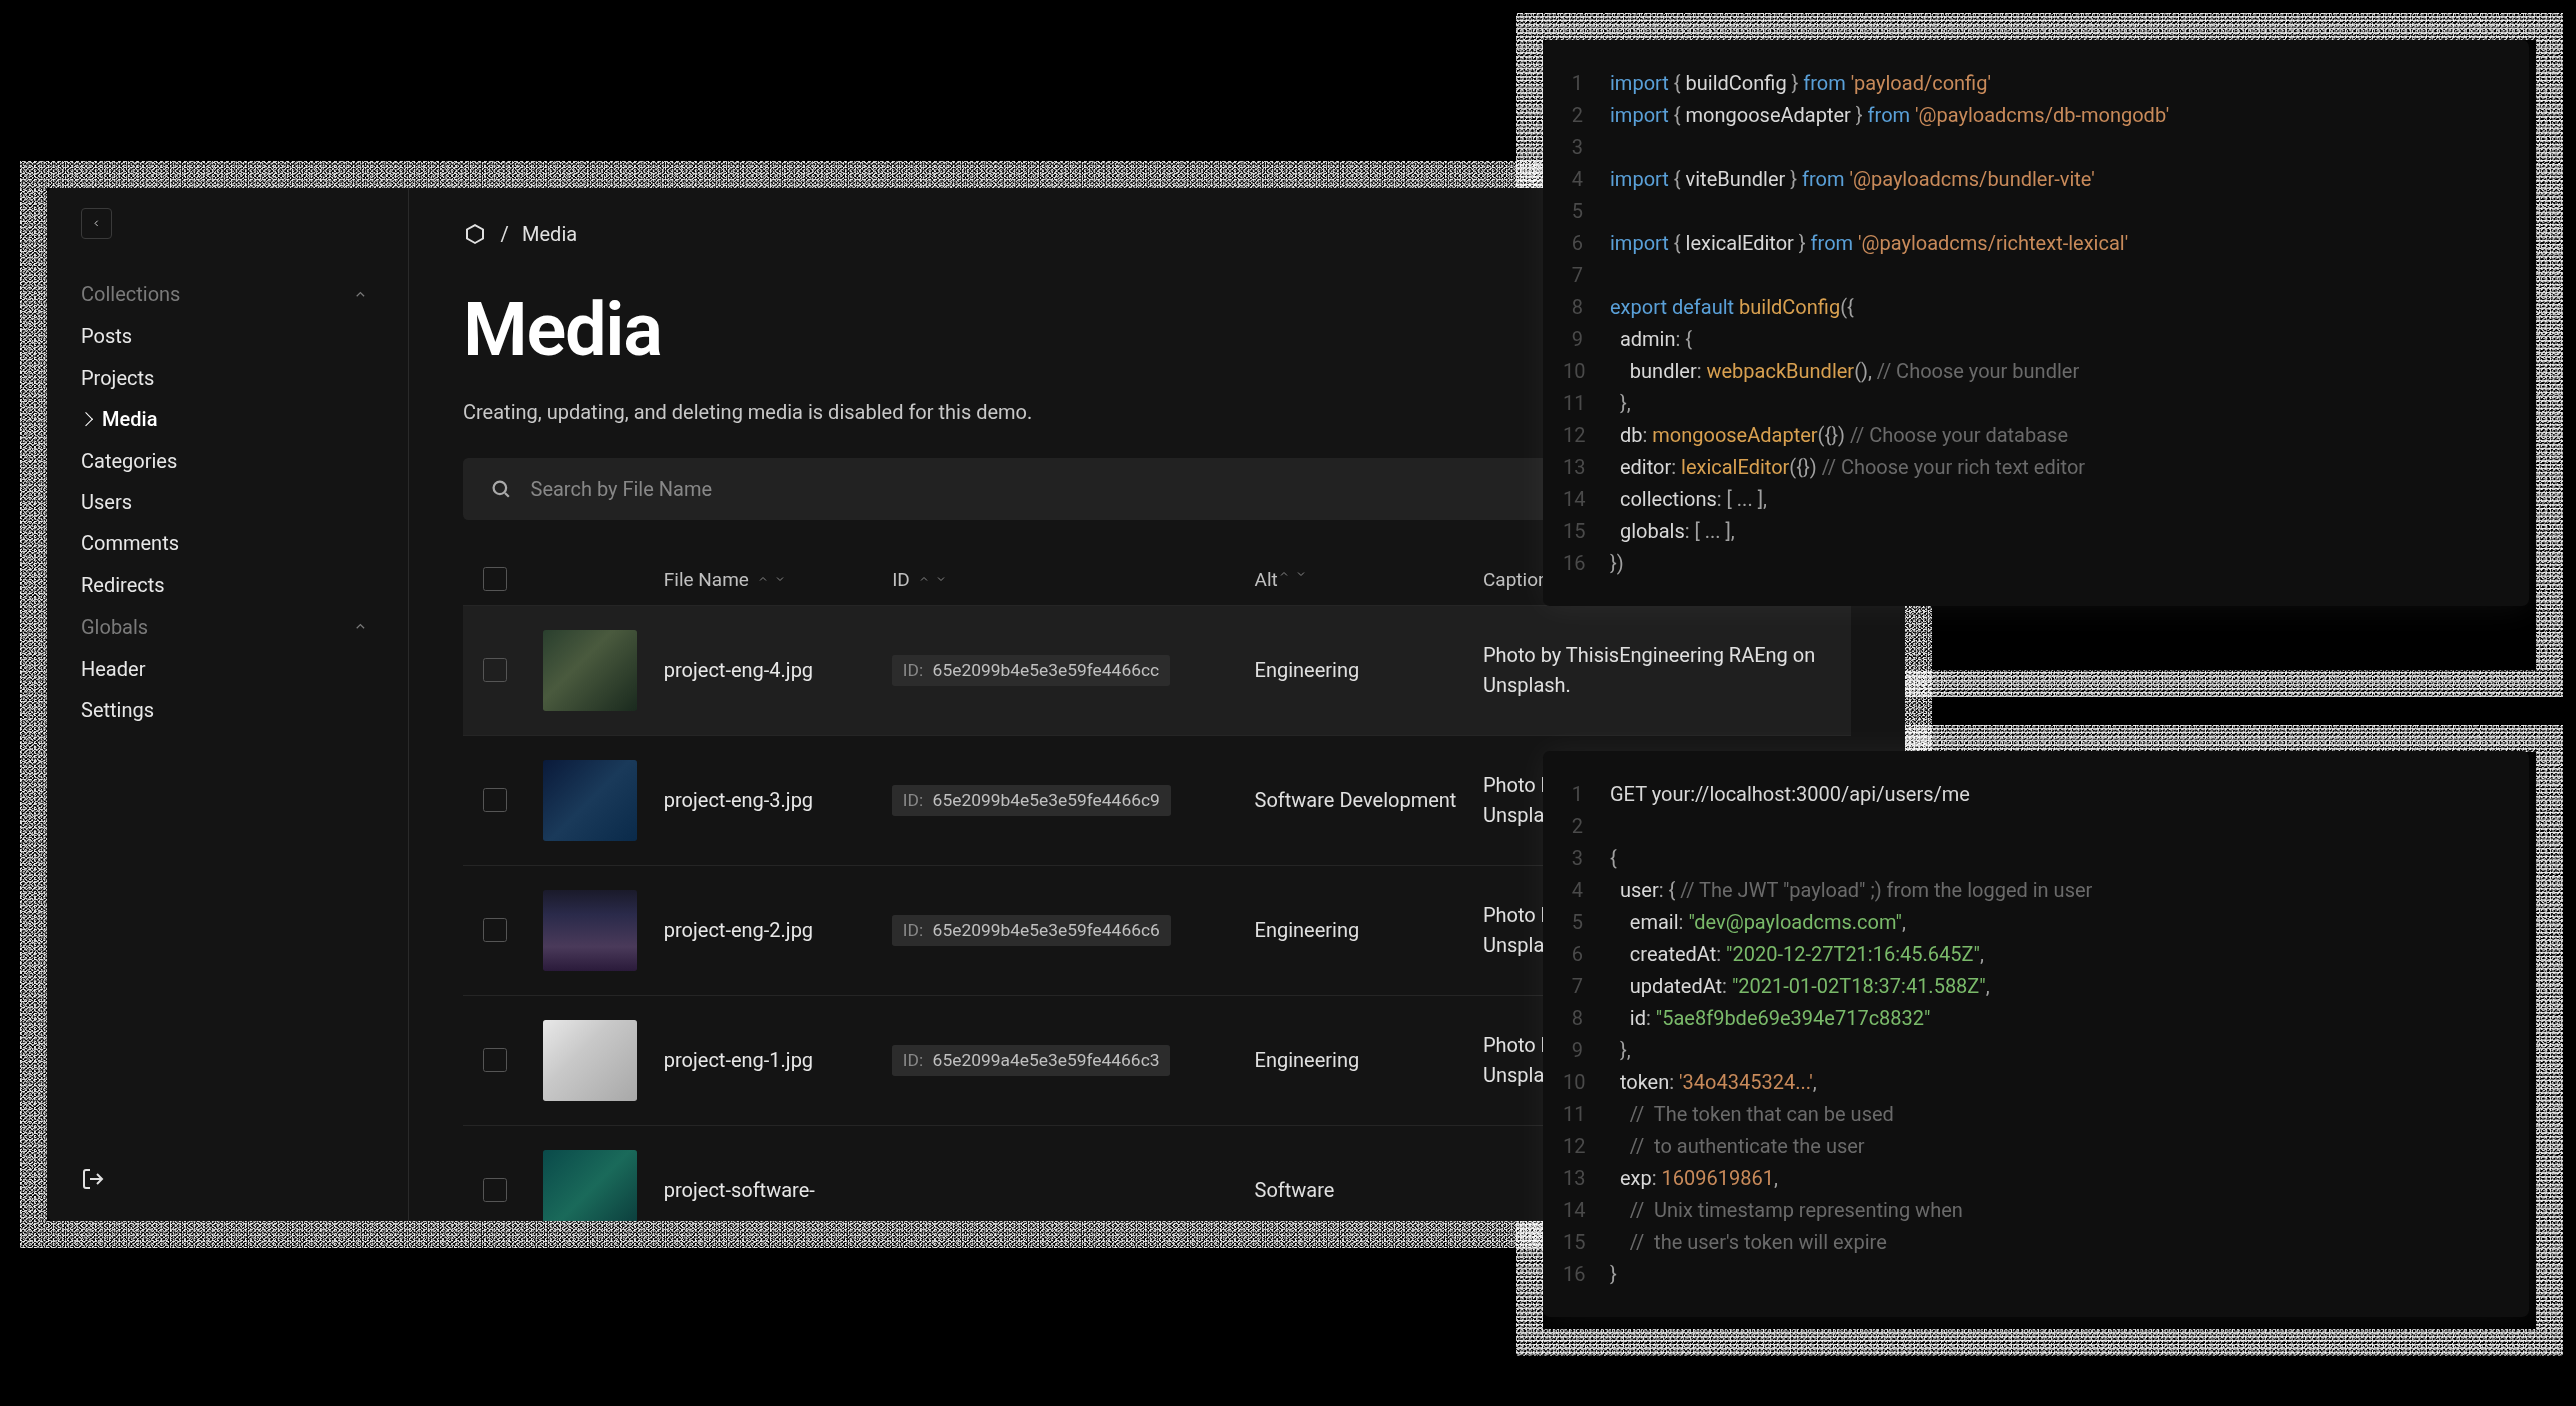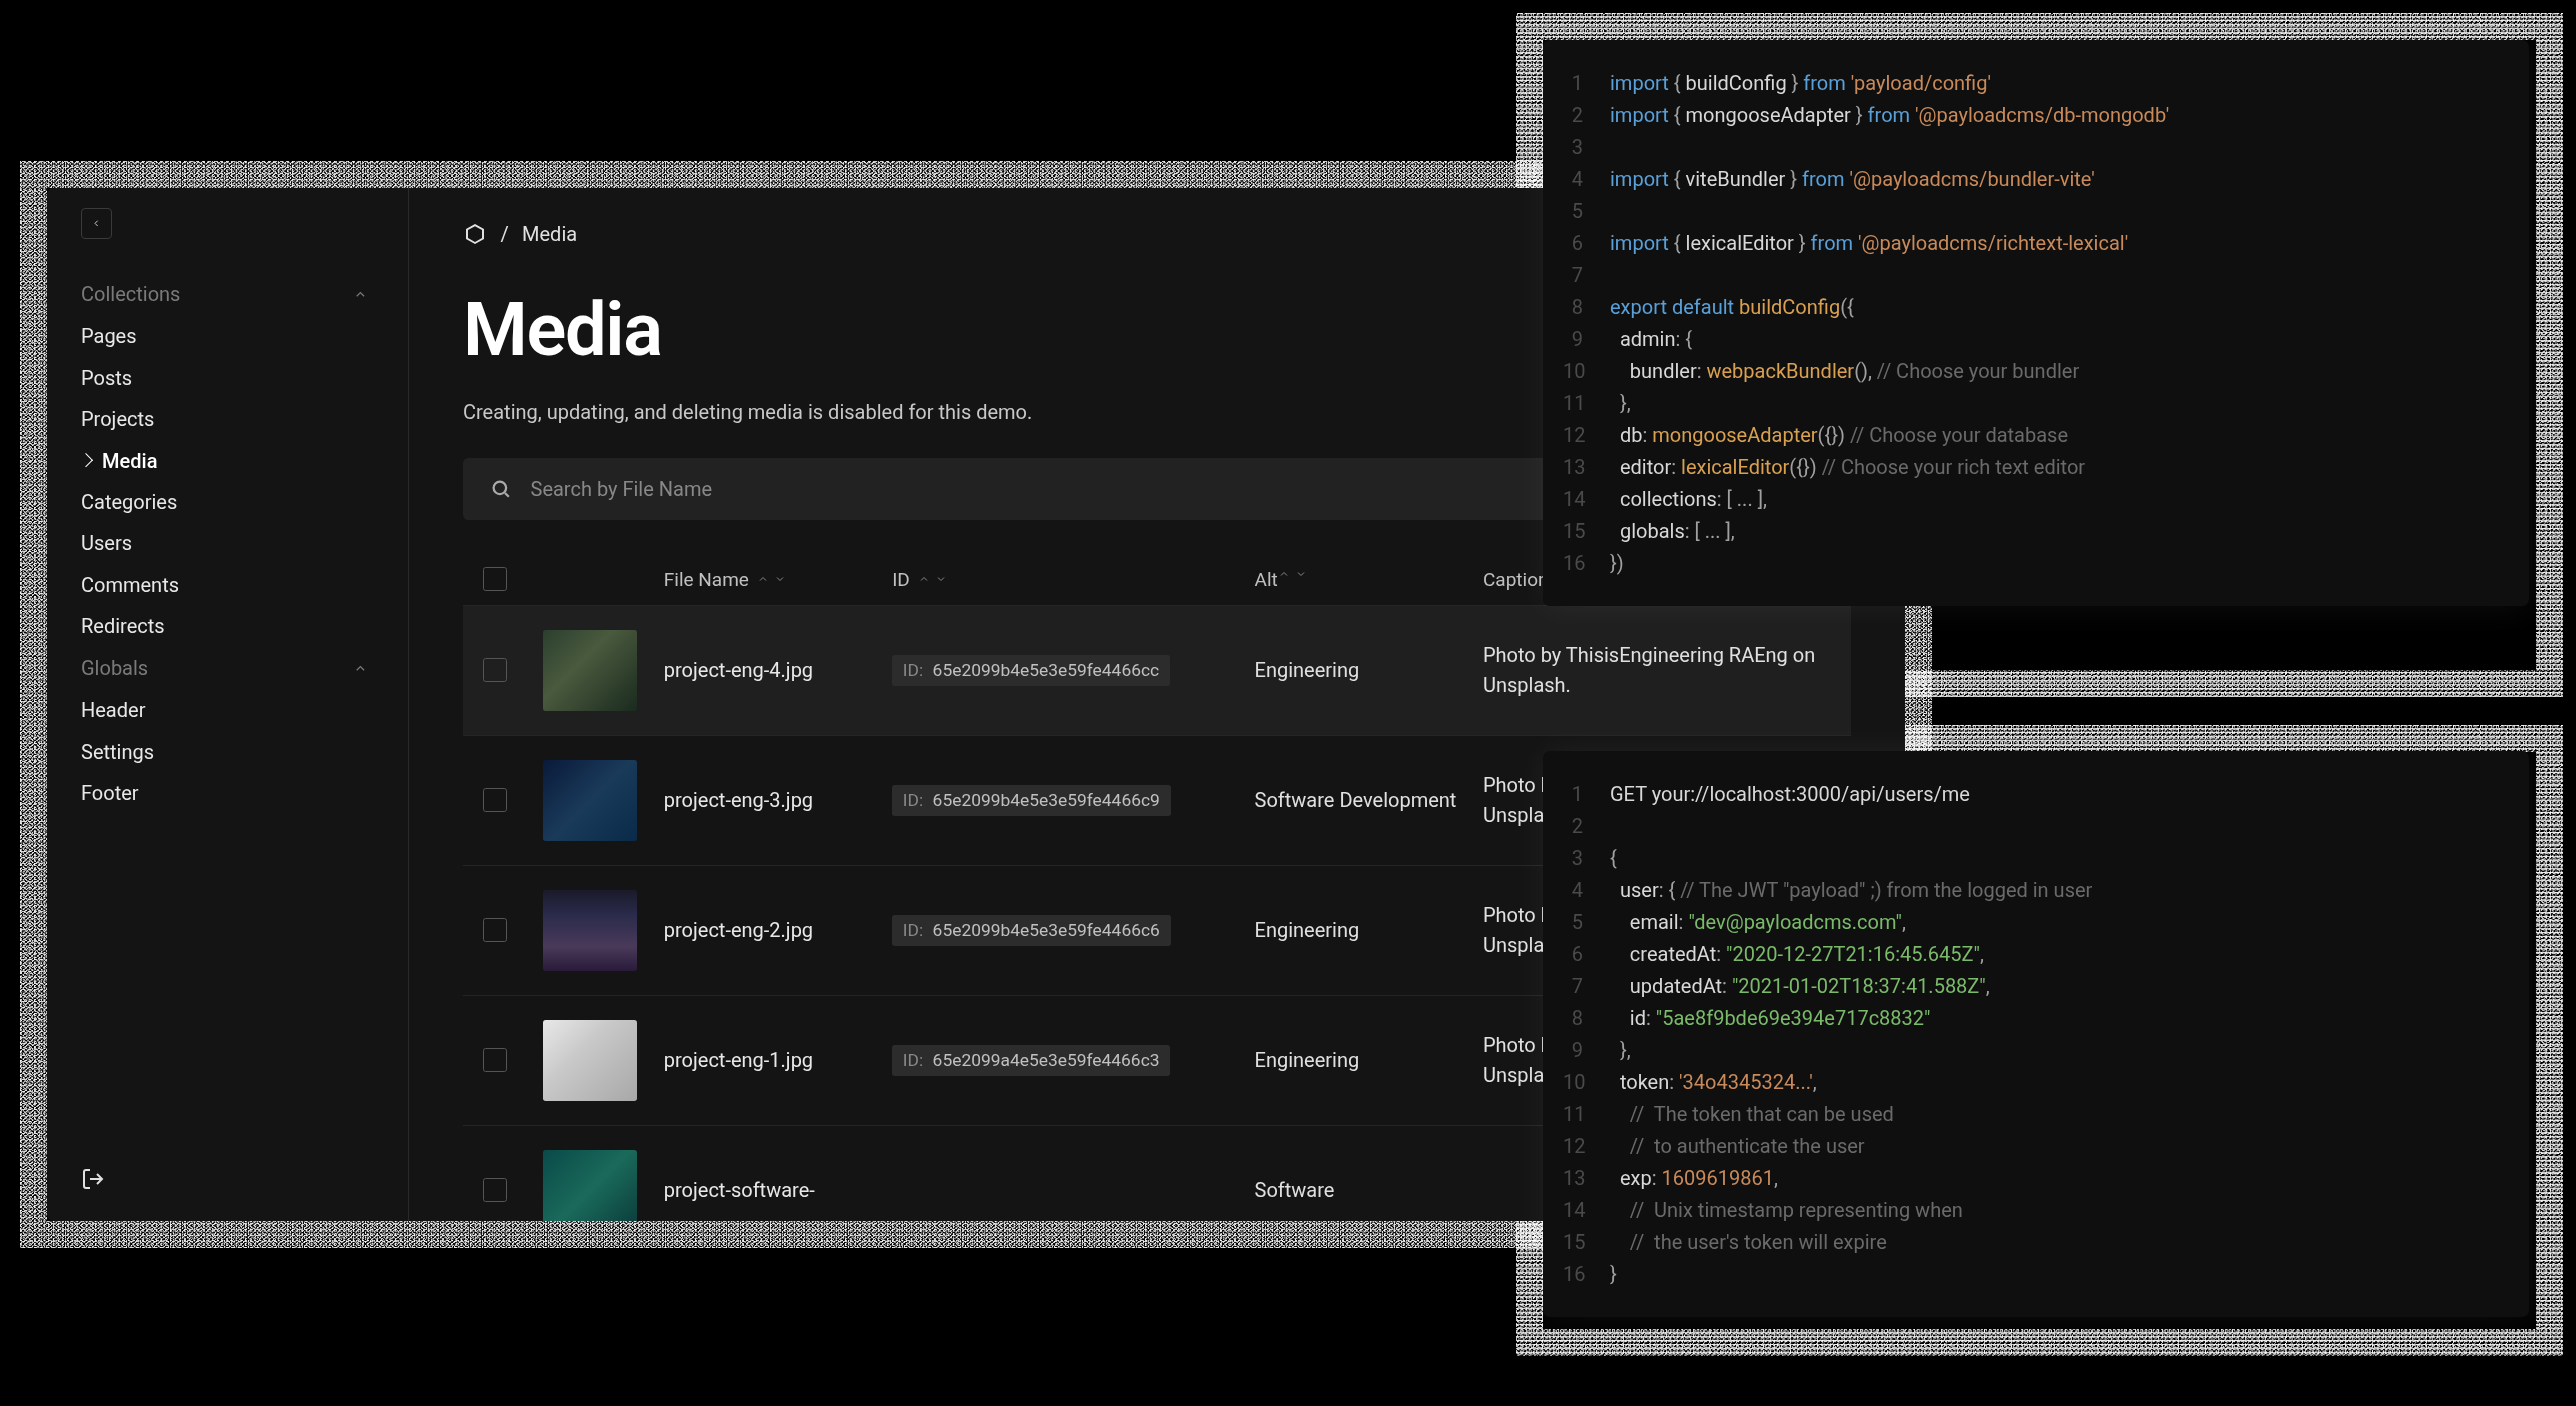--- a/index.html
+++ b/index.html
@@ -114,23 +114,20 @@
         </svg>
     </div>
     <div id="nav">
         <div class="nav-group-header">
           <span>Collections</span>
           <svg viewBox="0 0 24 24">
             <path d="M6 15l6-6 6 6"></path>
           </svg>
         </div>
         <div class="nav-item">
-          <span>Pages</span>
-        </div>
-        <div class="nav-item">
           <span>Posts</span>
         </div>
         <div class="nav-item">
           <span>Projects</span>
         </div>
         <div class="nav-item active">
           <span>Media</span>
         </div>
         <div class="nav-item">
           <span>Categories</span>
@@ -148,23 +145,20 @@
           <span>Globals</span>
           <svg viewBox="0 0 24 24">
             <path d="M6 15l6-6 6 6"></path>
           </svg>
         </div>
         <div class="nav-item">
           <span>Header</span>
         </div>
         <div class="nav-item">
           <span>Settings</span>
-        </div>
-        <div class="nav-item">
-          <span>Footer</span>
         </div>
       </div>
     <div class="logout">
       <svg viewBox="0 0 24 24">
           <path d="M9 21H5a2 2 0 0 1-2-2V5a2 2 0 0 1 2-2h4"></path>
           <path d="M16 17l5-5-5-5"></path>
           <path d="M21 12H9"></path>
         </svg>
     </div>
   </div>

